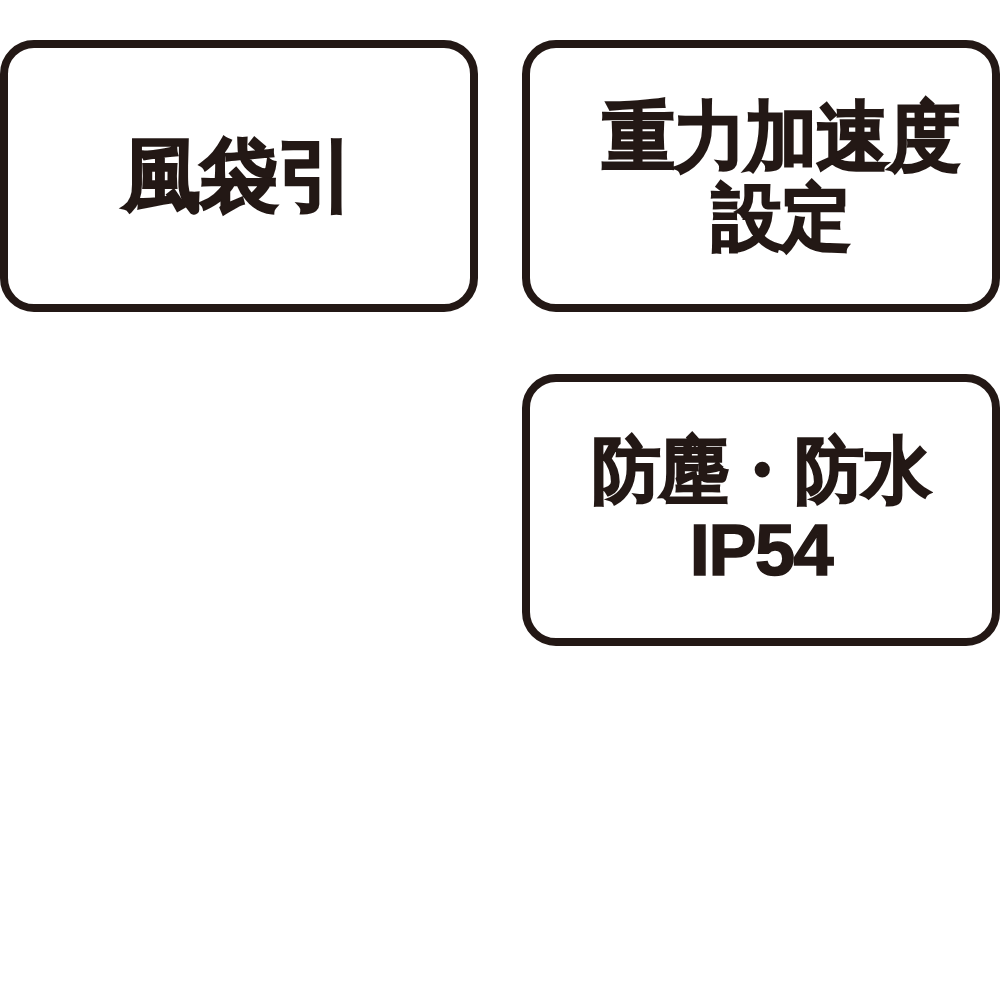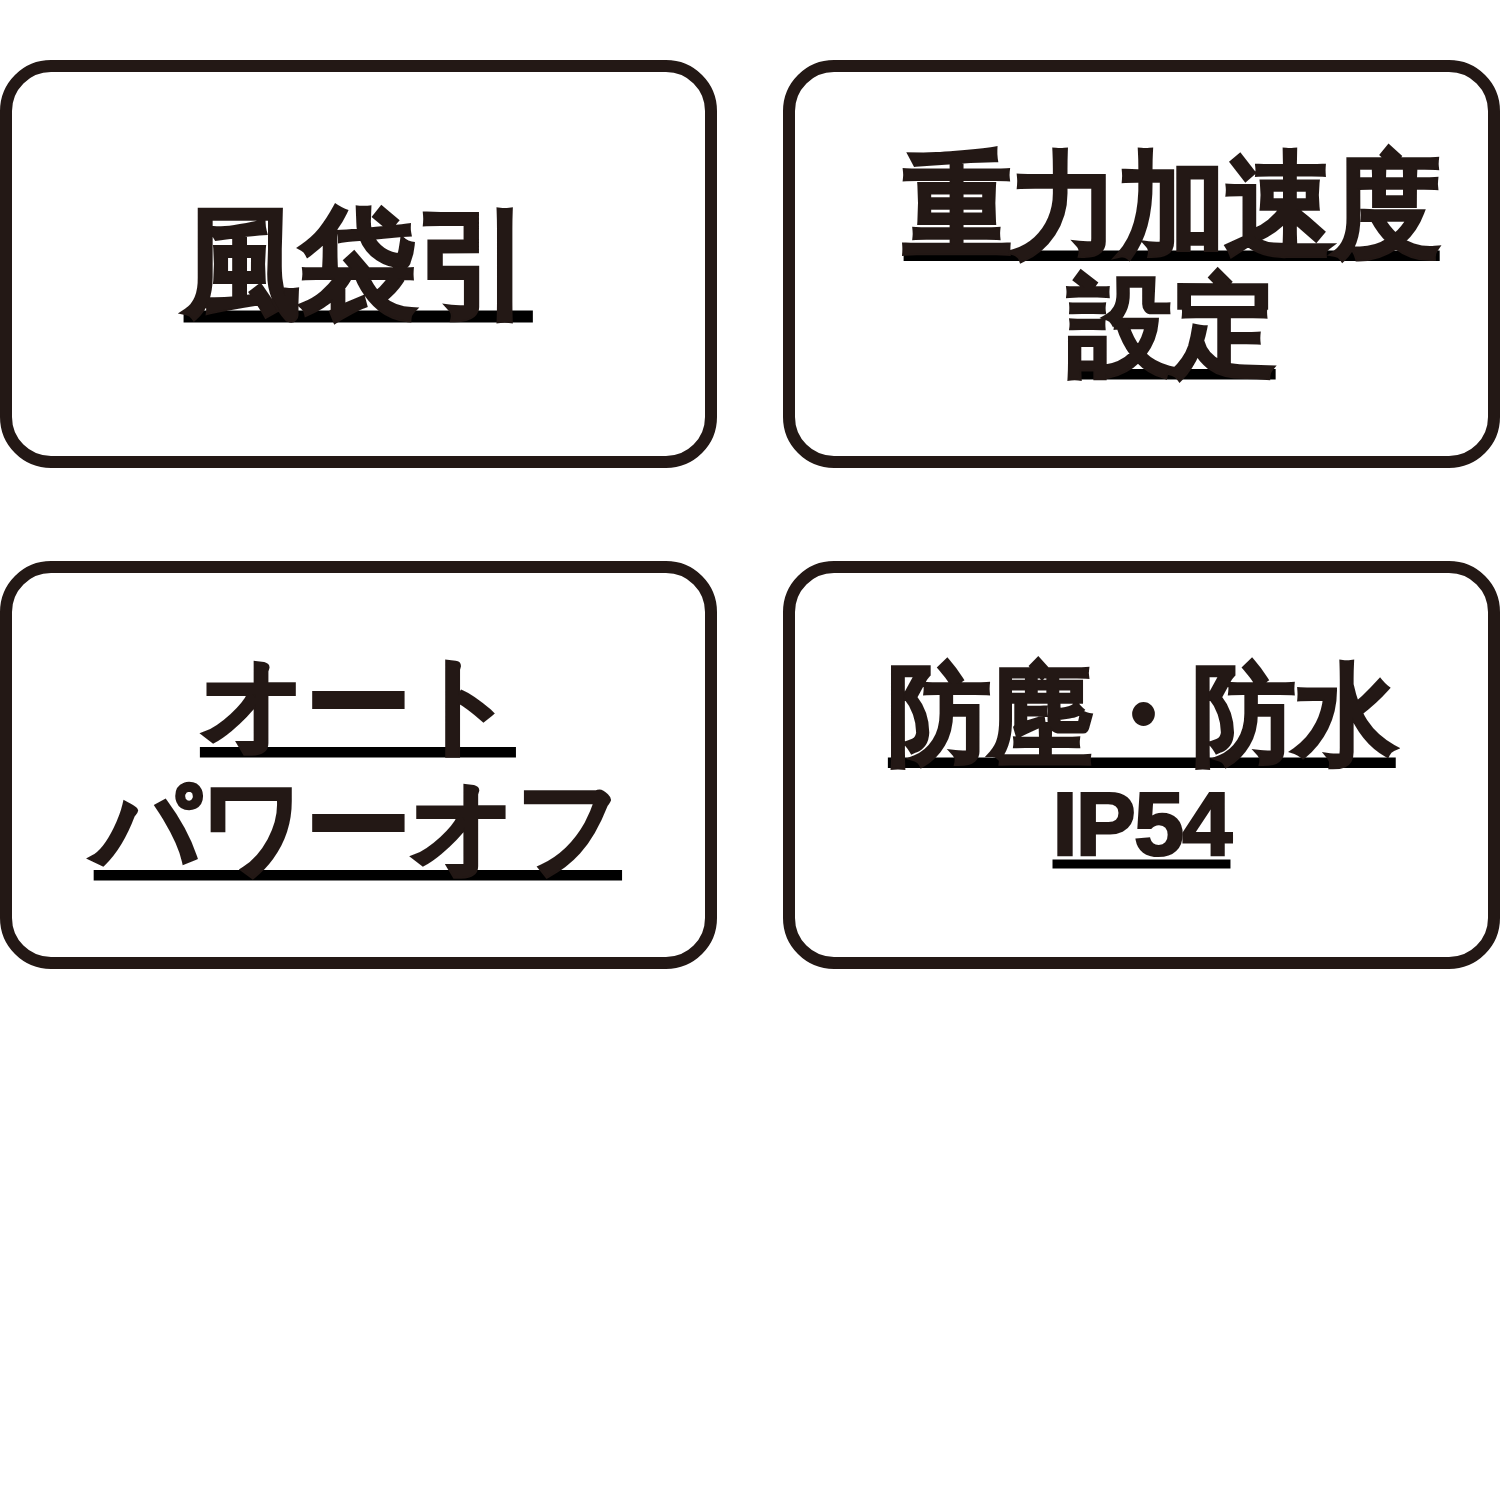--- a/index.html
+++ b/index.html
@@ -21,21 +21,20 @@
   .feature-grid {
     position: absolute;
     left: 0;
     top: 0;
     width: 836px;
     height: 1000px;
     display: grid;
     grid-template-columns: 478px 44px 478px;
     grid-template-rows: 40px 272px 62px 272px 56px 270px 28px;
     box-sizing: border-box;
-    text-decoration: underline;
   }
 
   
   .cell-r1c1 { grid-column: 1; grid-row: 2; }
   .cell-r1c2 { grid-column: 3; grid-row: 2; padding-left: 40px; }
   .cell-r2c1 { grid-column: 1; grid-row: 4; }
   .cell-r2c2 { grid-column: 3; grid-row: 4; }
   .cell-r3c1 { grid-column: 1; grid-row: 6; }
   .cell-r3c2 { grid-column: 3; grid-row: 6; }
 
@@ -105,21 +104,21 @@
     transform: scaleX(0.97);
   }
 
   
   .box-ip54 .line-1 {
     font-size: 72px;
     transform: scaleX(0.95);
     margin-bottom: 8px;
   }
   .box-ip54 .line-2 {
-    font-size: 60px;
+    font-size: 72px;
     letter-spacing: -0.02em;
     transform: scaleX(1.0);
   }
 
   
   .box-backlight .line-1 {
     font-size: 72px;
     transform: scaleX(0.96);
   }
 
@@ -138,24 +137,20 @@
 
     <div class="feature-box box-tare cell-r1c1">
       <span class="feature-label jp line-1">風袋引</span>
     </div>
 
     <div class="feature-box box-gravity cell-r1c2">
       <span class="feature-label jp line-1">重力加速度</span>
       <span class="feature-label jp line-2">設定</span>
     </div>
 
-    <div class="feature-box box-autopower cell-r2c1">
-      <span class="feature-label jp line-1">オート</span>
-      <span class="feature-label jp line-2">パワーオフ</span>
-    </div>
 
     <div class="feature-box box-ip54 cell-r2c2">
       <span class="feature-label jp line-1">防塵・防水</span>
       <span class="feature-label latin line-2">IP54</span>
     </div>
 
 
 
   </div>
 </div>

